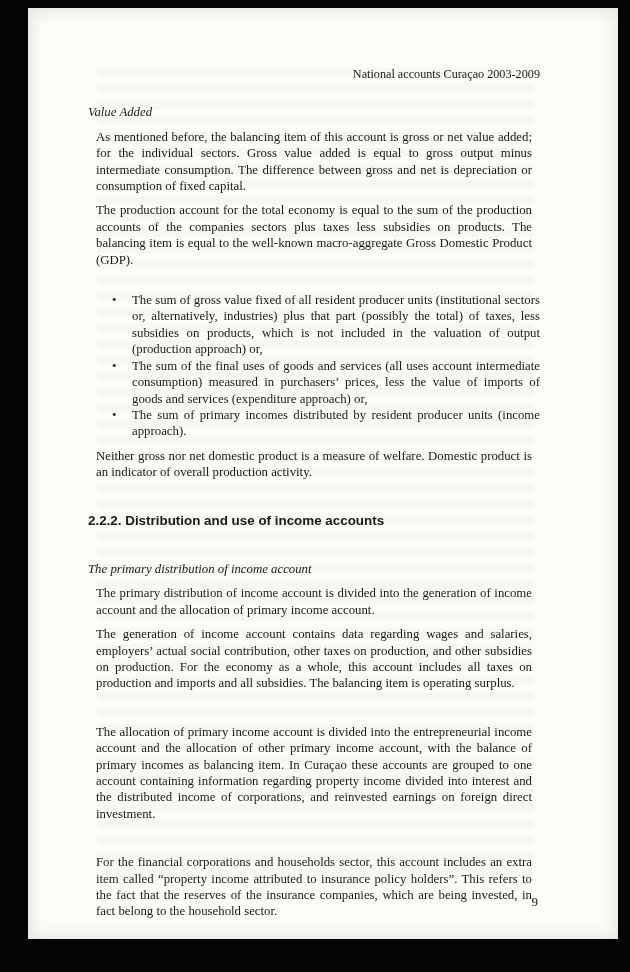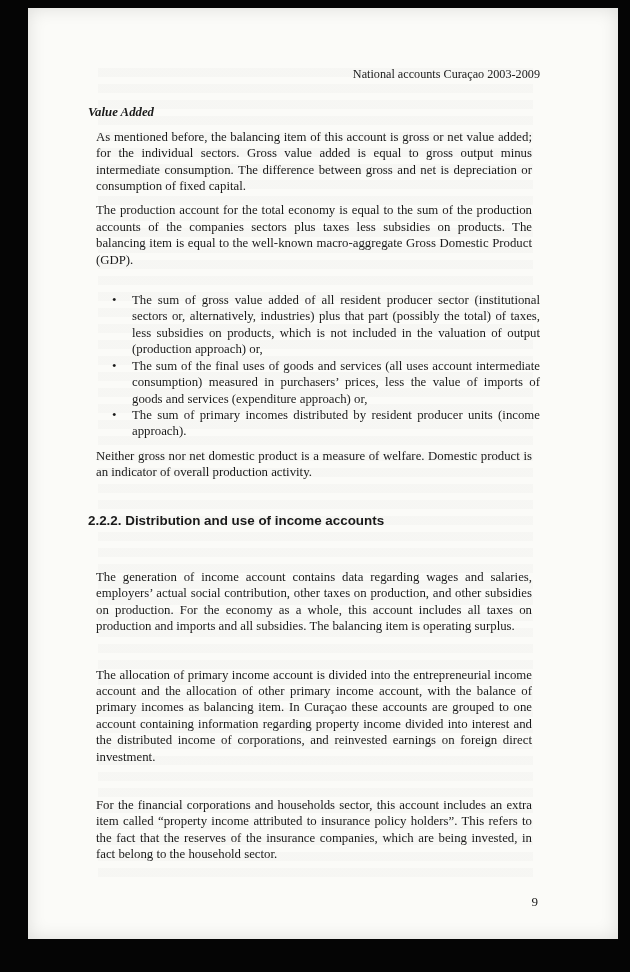--- a/index.html
+++ b/index.html
@@ -47,21 +47,21 @@
     text-align: justify;
     margin: 8px;
   }
   .gap {
     height: 16px;
   }
   .gap-sm {
     height: 8px;
   }
   .h-bold-italic {
-    font-weight: bold;
+    font-weight: normal;
     font-style: italic;
     margin: 0;
     font-size: 12.8px;
   }
   .h-section {
     font-family: Liberation Sans, sans-serif;
     font-weight: bold;
     font-size: 13.4px;
     margin: 0;
   }
@@ -125,21 +125,21 @@
 
     <p class="para">As mentioned before, the balancing item of this account is gross or net value added; for the individual sectors. Gross value added is equal to gross output minus intermediate consumption. The difference between gross and net is depreciation or consumption of fixed capital.</p>
     <p class="para">The production account for the total economy is equal to the sum of the production accounts of the companies sectors plus taxes less subsidies on products. The balancing item is equal to the well-known macro-aggregate Gross Domestic Product (GDP).</p>
 
     <div class="gap"></div>
 
 
     <div class="bullet-list">
       <div class="bullet-item">
         <span class="bullet-marker">•</span>
-        <span class="bullet-text">The sum of gross value added of all resident producer sector (institutional sectors or, alternatively, industries) plus that part (possibly the total) of taxes, less subsidies on products, which is not included in the valuation of output (production approach) or,</span>
+        <span class="bullet-text">The sum of gross value fixed of all resident producer units (institutional sectors or, alternatively, industries) plus that part (possibly the total) of taxes, less subsidies on products, which is not included in the valuation of output (production approach) or,</span>
       </div>
       <div class="bullet-item">
         <span class="bullet-marker">•</span>
         <span class="bullet-text">The sum of the final uses of goods and services (all uses account intermediate consumption) measured in purchasers’ prices, less the value of imports of goods and services (expenditure approach) or,</span>
       </div>
       <div class="bullet-item">
         <span class="bullet-marker">•</span>
         <span class="bullet-text">The sum of primary incomes distributed by resident producer units (income approach).</span>
       </div>
     </div>
@@ -149,21 +149,23 @@
     <div class="gap"></div>
     <div class="gap-sm"></div>
 
     <h2 class="h-section">2.2.2. Distribution and use of income accounts</h2>
 
     <div class="gap"></div>
 
 
     <div class="gap"></div>
 
+    <p class="h-bold-italic">The primary distribution of income account</p>
 
+    <p class="para">The primary distribution of income account is divided into the generation of income account and the allocation of primary income account.</p>
     <p class="para">The generation of income account contains data regarding wages and salaries, employers’ actual social contribution, other taxes on production, and other subsidies on production. For the economy as a whole, this account includes all taxes on production and imports and all subsidies. The balancing item is operating surplus.</p>
 
     <div class="gap"></div>
 
     <p class="para">The allocation of primary income account is divided into the entrepreneurial income account and the allocation of other primary income account, with the balance of primary incomes as balancing item. In Curaçao these accounts are grouped to one account containing information regarding property income divided into interest and the distributed income of corporations, and reinvested earnings on foreign direct investment.</p>
 
     <div class="gap"></div>
 
     <p class="para">For the financial corporations and households sector, this account includes an extra item called “property income attributed to insurance policy holders”. This refers to the fact that the reserves of the insurance companies, which are being invested, in fact belong to the household sector.</p>
 

